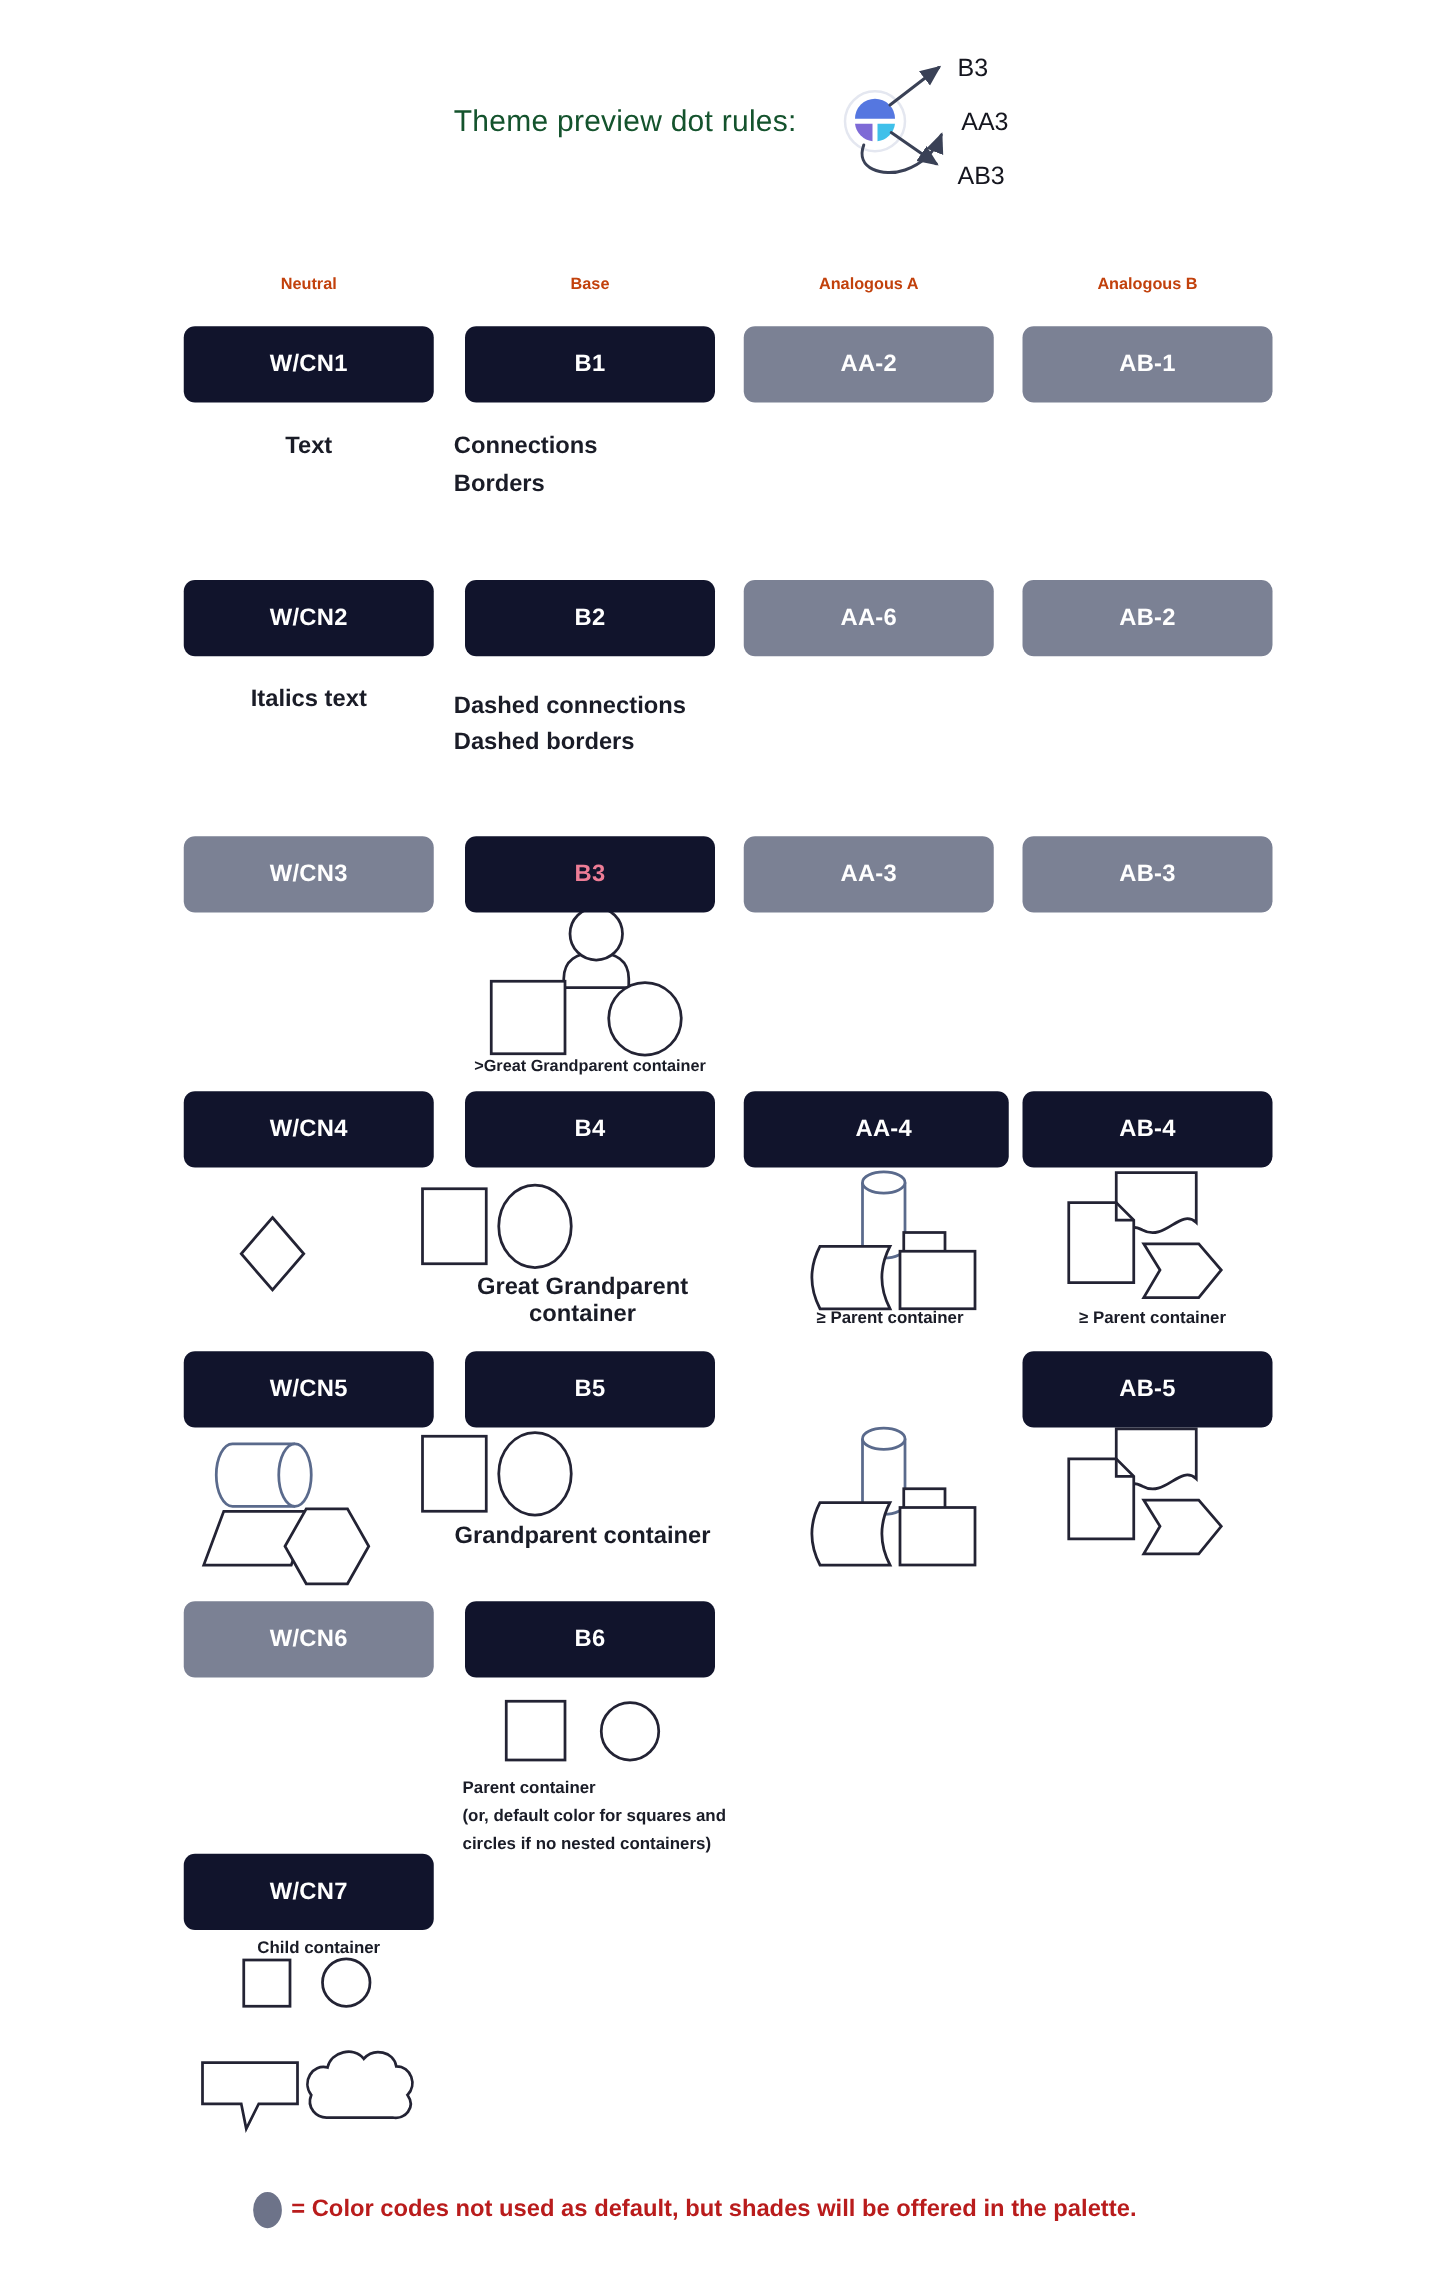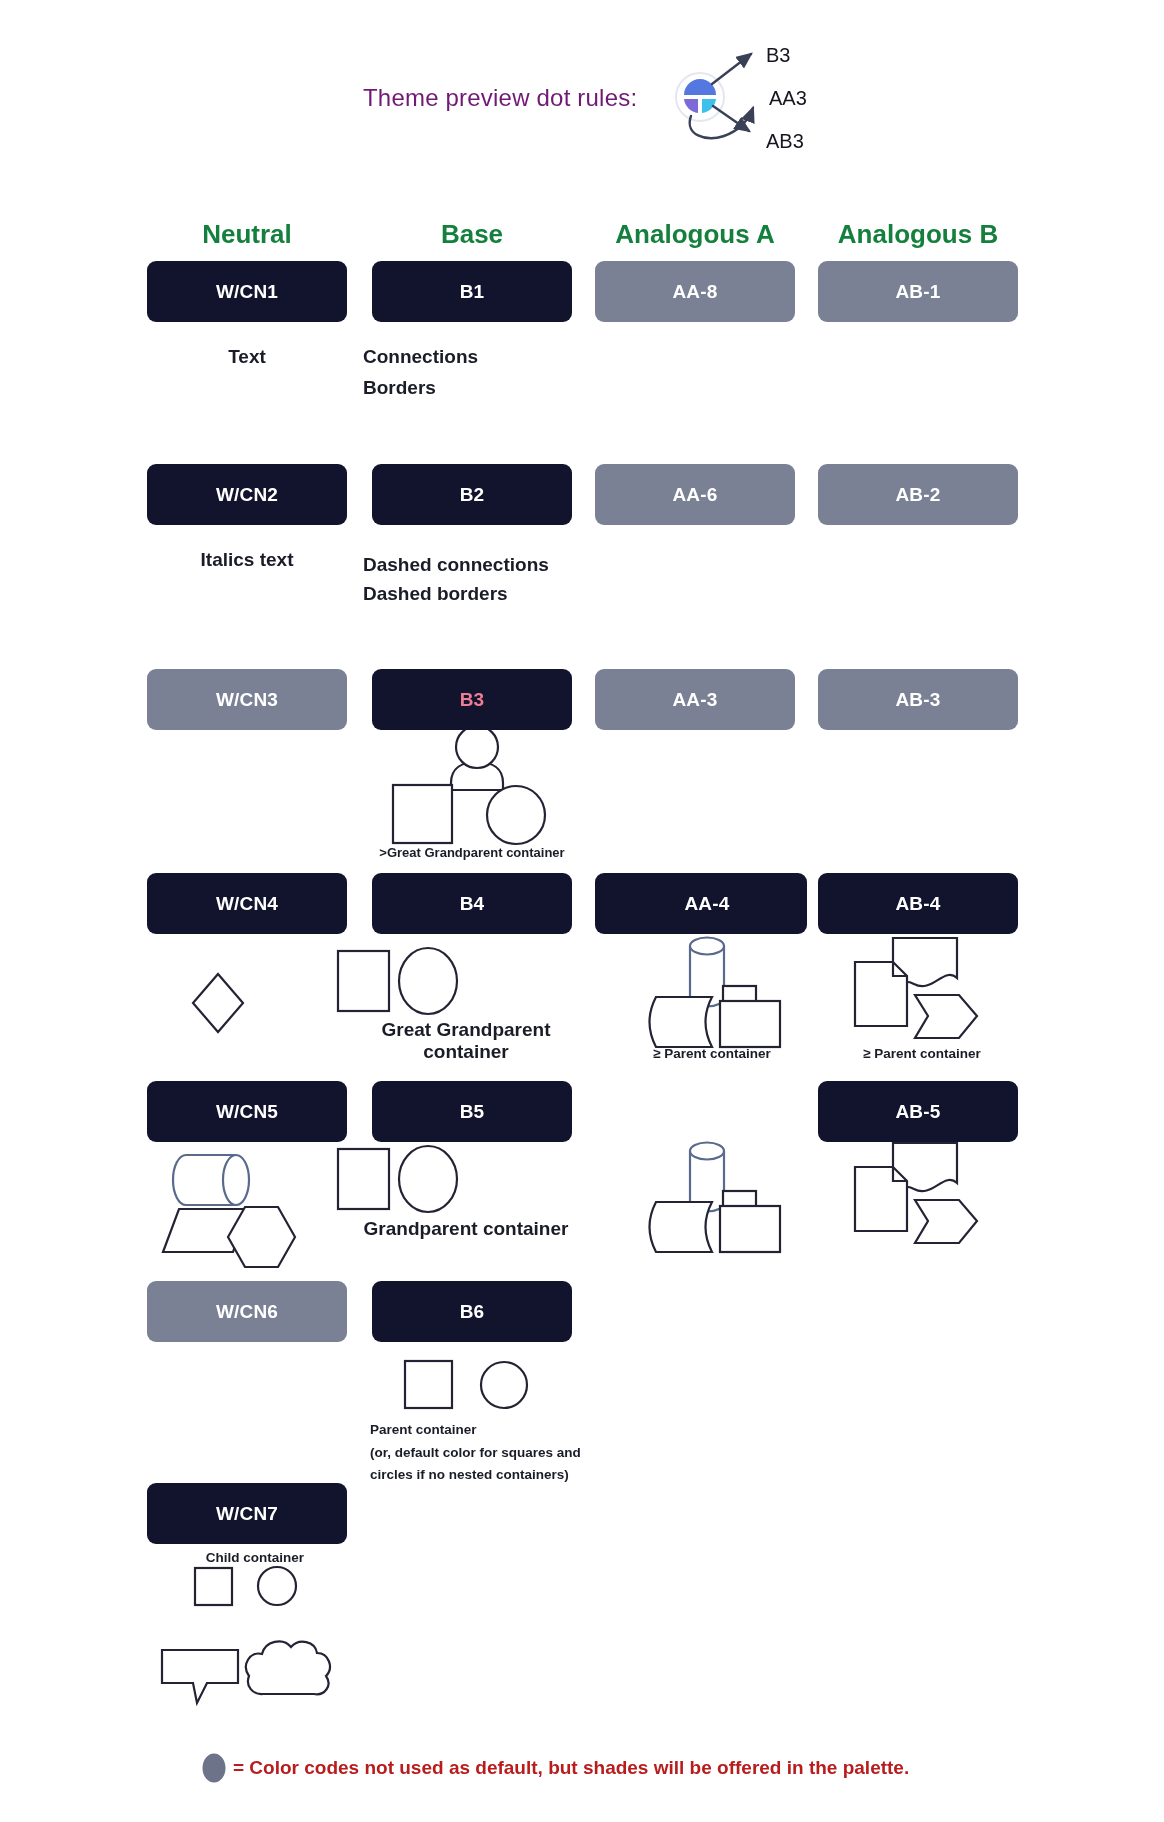--- a/index.html
+++ b/index.html
@@ -1,22 +1,22 @@
 <!DOCTYPE html>
 <html><head>
 <meta charset="utf-8">
 <style>
   html,body{margin:0;padding:0;background:#ffffff;}
   .page{position:relative;width:1164px;height:1822px;background:#fff;
         font-family:"Liberation Sans",sans-serif;overflow:hidden;}
   svg.layer{position:absolute;left:0;top:0;z-index:1;}
   .abs{position:absolute;z-index:2;}
-  .title{left:363px;top:84px;font-size:24px;color:#701a75;letter-spacing:0.2px;}
+  .title{left:363px;top:84px;font-size:24px;color:#14532d;letter-spacing:0.2px;}
   .dot-label{font-size:20px;color:#15161f;line-height:26px;}
-  .colhead{top:219px;width:200px;text-align:center;font-weight:700;font-size:26px;color:#15803d;}
+  .colhead{top:219px;width:200px;text-align:center;font-weight:700;font-size:13px;color:#c2410c;}
   .box{width:200px;height:61px;border-radius:9px;display:flex;align-items:center;justify-content:center;
        font-weight:700;font-size:19px;color:#ffffff;letter-spacing:0.2px;}
   .dark{background:#11142c;}
   .gray{background:#7b8194;}
   .pink{color:#ed7d96;}
   .note{font-weight:700;color:#1a1c27;}
   .note-lg{font-size:19px;line-height:31px;}
   .note-md{font-size:19px;}
   .note-sm{font-size:13.5px;}
   .center200{width:200px;text-align:center;}
@@ -135,21 +135,21 @@
   <div class="abs dot-label" style="left:769px;top:85px;">AA3</div>
   <div class="abs dot-label" style="left:766px;top:128px;">AB3</div>
 
   <div class="abs colhead" style="left:147px;">Neutral</div>
   <div class="abs colhead" style="left:372px;">Base</div>
   <div class="abs colhead" style="left:595px;">Analogous A</div>
   <div class="abs colhead" style="left:818px;">Analogous B</div>
 
   <div class="abs box dark" style="left:147px;top:261px;">W/CN1</div>
   <div class="abs box dark" style="left:372px;top:261px;">B1</div>
-  <div class="abs box gray" style="left:595px;top:261px;">AA-8</div>
+  <div class="abs box gray" style="left:595px;top:261px;">AA-2</div>
   <div class="abs box gray" style="left:818px;top:261px;">AB-1</div>
 
   <div class="abs box dark" style="left:147px;top:464px;">W/CN2</div>
   <div class="abs box dark" style="left:372px;top:464px;">B2</div>
   <div class="abs box gray" style="left:595px;top:464px;">AA-6</div>
   <div class="abs box gray" style="left:818px;top:464px;">AB-2</div>
 
   <div class="abs box gray" style="left:147px;top:669px;">W/CN3</div>
   <div class="abs box dark pink" style="left:372px;top:669px;">B3</div>
   <div class="abs box gray" style="left:595px;top:669px;">AA-3</div>

